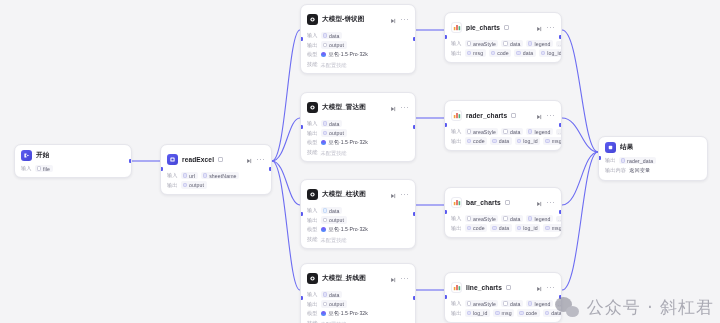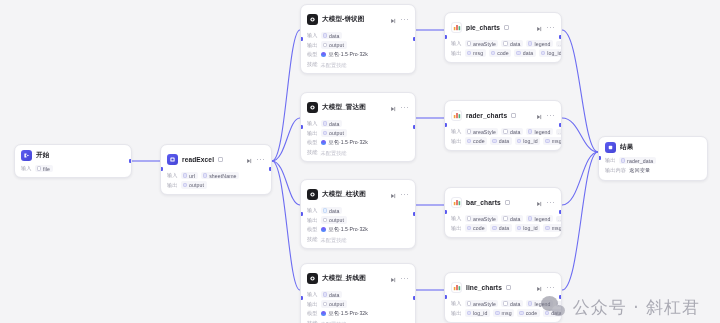--- a/index.html
+++ b/index.html
@@ -133,22 +133,22 @@
     border-radius: 1px;
     top: 50%;
     margin-top: -2px;
   }
   .port.in  { left: -2px; }
   .port.out { right: -2px; }
 
   
   #watermark {
     position: absolute;
-    right: 20px; bottom: 4px;
-    display: flex; align-items: flex-start; gap: 6px;
+    right: 6px; bottom: 4px;
+    display: flex; align-items: center; gap: 6px;
     opacity: .55;
     pointer-events: none;
   }
   #wm-text {
     font-size: 17px;
     color: #6e6e7e;
     letter-spacing: 1px;
     font-family: "DejaVu Sans", sans-serif;
   }
   .wechat {

